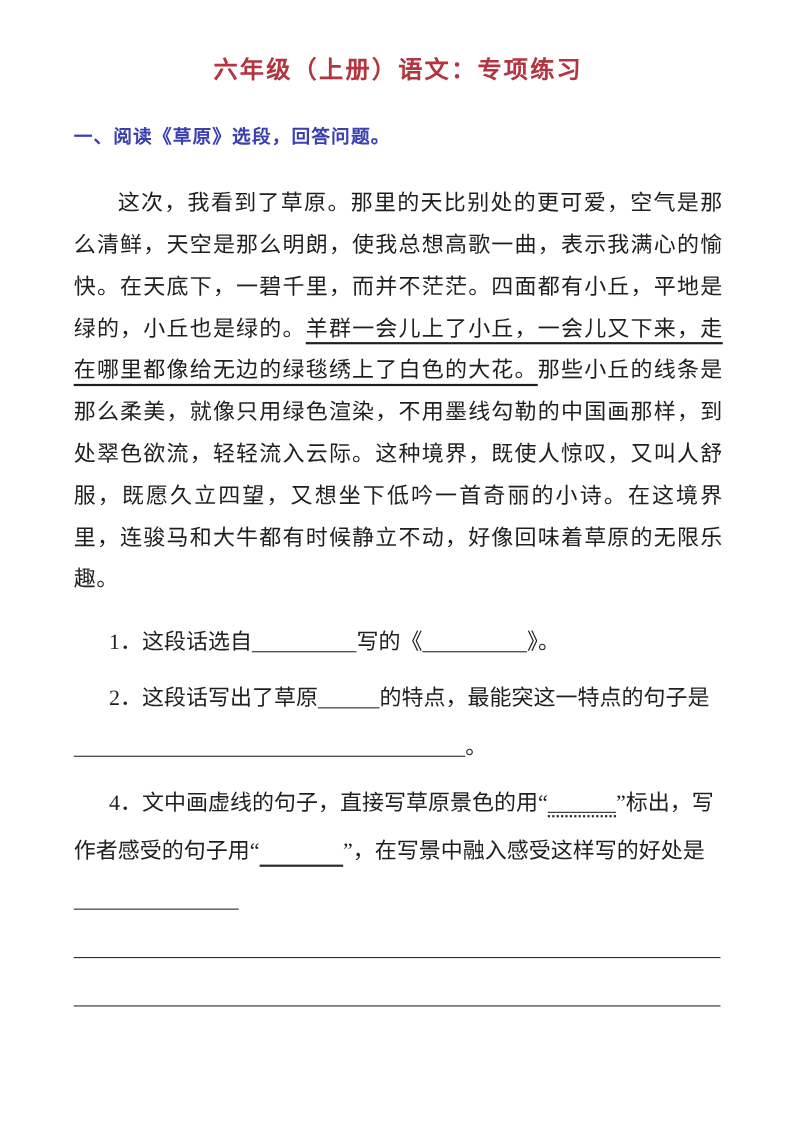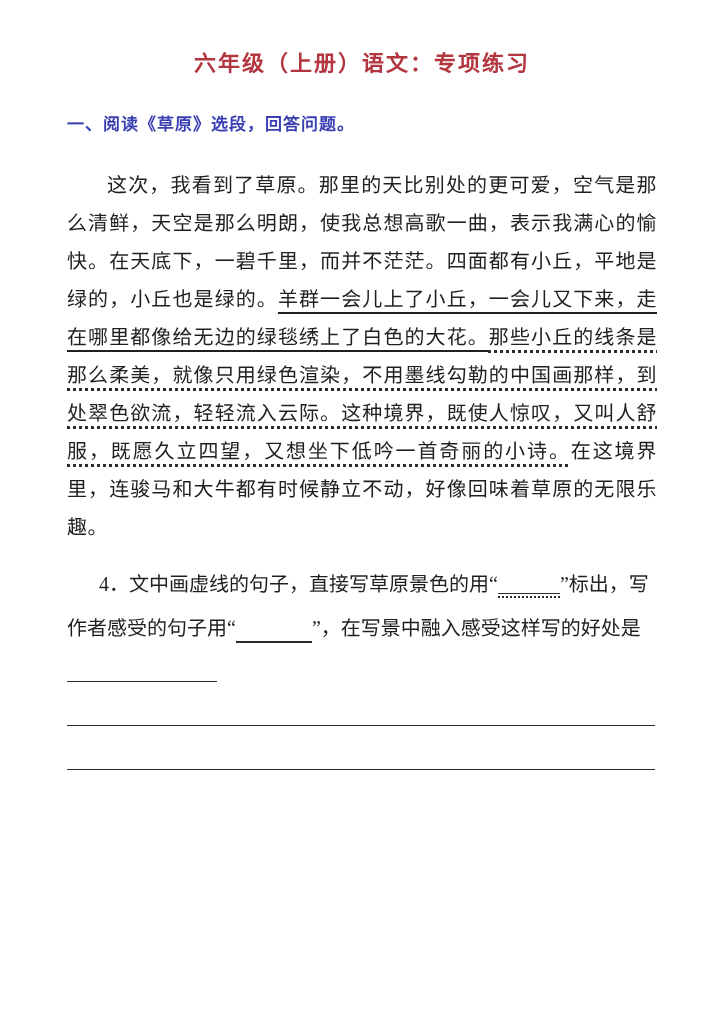--- a/index.html
+++ b/index.html
@@ -45,21 +45,20 @@
     text-indent: 2em;
   }
   .seg { }
   .seg.solid-underline {
     text-decoration: underline;
     text-decoration-thickness: 2px;
     text-underline-offset: 6px;
     text-decoration-color: #1f1f1f;
   }
   .seg.dotted-underline {
-    text-decoration: underline;
     text-decoration-style: dotted;
     text-decoration-thickness: 3px;
     text-underline-offset: 6px;
     text-decoration-color: #2b2b2b;
   }
   .questions { }
   .question {
     margin: 0 0 7px 0;
     font-size: 20px;
     line-height: 44px;
@@ -95,15 +94,17 @@
 <body>
 
 <div class="page">
   <h1 class="title" style="color: rgb(178, 53, 63);">六年级（上册）语文：专项练习</h1>
 
   <h2 class="section-heading" style="color: rgb(58, 63, 178);">一、阅读《草原》选段，回答问题。</h2>
 
   <p class="passage" id="passage"><span class="seg normal">这次，我看到了草原。那里的天比别处的更可爱，空气是那么清鲜，天空是那么明朗，使我总想高歌一曲，表示我满心的愉快。在天底下，一碧千里，而并不茫茫。四面都有小丘，平地是绿的，小丘也是绿的。</span><span class="seg solid-underline">羊群一会儿上了小丘，一会儿又下来，走在哪里都像给无边的绿毯绣上了白色的大花。</span><span class="seg dotted-underline">那些小丘的线条是那么柔美，就像只用绿色渲染，不用墨线勾勒的中国画那样，到处翠色欲流，轻轻流入云际。这种境界，既使人惊叹，又叫人舒服，既愿久立四望，又想坐下低吟一首奇丽的小诗。</span><span class="seg normal">在这境界里，连骏马和大牛都有时候静立不动，好像回味着草原的无限乐趣。</span></p>
 
   <div class="questions" id="questions">
+      <p class="question"><span class="q-num">1．</span><span>这段话选自</span><span class="blank " style="width: 95px;"></span><span>写的《</span><span class="blank " style="width: 95px;"></span><span>》。</span></p>
+      <p class="question"><span class="q-num">2．</span><span>这段话写出了草原</span><span class="blank " style="width: 56px;"></span><span>的特点，最能突这一特点的句子是</span><span class="blank " style="width: 356px;"></span><span>。</span></p>
       <p class="question"><span class="q-num">4．</span><span>文中画虚线的句子，直接写草原景色的用“</span><span class="blank dashed-line" style="width: 62px;"></span><span>”标出，写作者感受的句子用“</span><span class="blank solid-line" style="width: 76px;"></span><span>”，在写景中融入感受这样写的好处是</span><span class="blank " style="width: 150px;"></span><span class="blank " style="width: 588px;"></span><span class="blank " style="width: 588px;"></span></p>
     </div>
 </div>
 
 </body></html>

